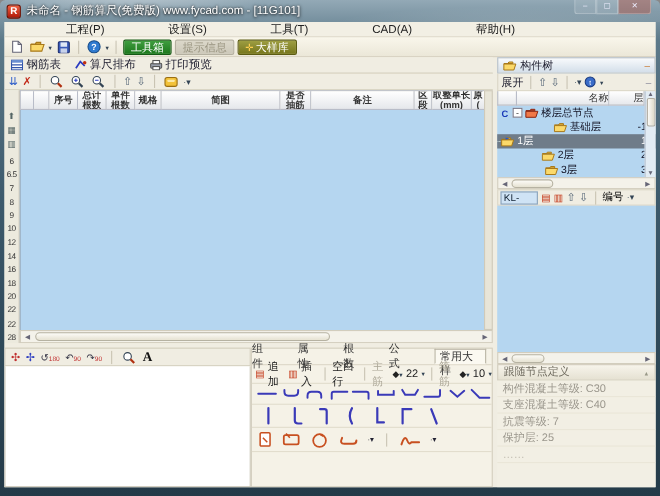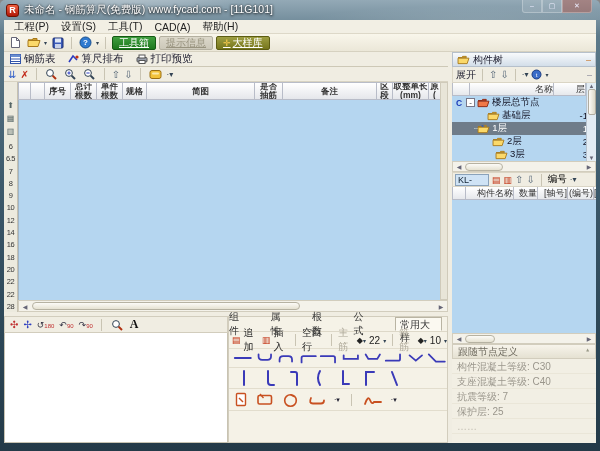--- a/index.html
+++ b/index.html
@@ -21,28 +21,28 @@
   .caps { position:absolute; right:8px; top:0; display:flex; z-index:6; }
   .cap { width:20px; height:13px; background:rgba(255,255,255,.10); border:1px solid rgba(255,255,255,.28); border-top:none;
          color:#eef; font-size:7px; text-align:center; line-height:12px; }
   .cap.min { border-radius:0 0 0 3px; }
   .cap.close { width:30px; background:rgba(190,70,50,.38); border-radius:0 0 3px 0; }
 
   .client { position:absolute; left:4px; top:20px; width:592px; height:423px; background:#f0ede2; overflow:hidden; }
 
   .menubar { position:absolute; left:0; top:0; width:592px; height:14px; background:#f2efe4; border-bottom:1px solid #ddd8c8;
              display:flex; align-items:center; font-size:10.5px; color:#222; padding-left:4px; }
-  .menu-item { padding:0 6px; }
+  .menu-item { padding:0 6px;margin-left:46px; }
 
   .toolbar { position:absolute; left:0; top:14px; width:592px; height:18px; background:linear-gradient(#f9f6eb,#ebe7d8);
              border-bottom:1px solid #d6d1c0; display:flex; align-items:center; gap:3px; padding-left:4px; font-size:10px; }
   .tb-ic { display:inline-flex; align-items:center; justify-content:center; width:15px; height:15px; }
   .tb-sep { width:1px; height:12px; background:#c9c4b3; margin:0 3px; flex:0 0 auto; }
   .dd { font-size:6px; color:#345; }
-  .btn { height:14px; display:inline-flex; align-items:center; gap:2px; padding:0 6px; border-radius:2px; font-size:10px;text-decoration:underline; }
+  .btn { height:14px; display:inline-flex; align-items:center; gap:2px; padding:0 6px; border-radius:2px; font-size:10px; }
   .btn-green { background:linear-gradient(#3f9e3f,#1d781d); border:1px solid #145a14; color:#fff; }
   .btn-gray { background:linear-gradient(#dcd8ca,#ccc8b9); border:1px solid #b4b0a0; color:#98937f; }
   .btn-olive { background:linear-gradient(#9e9e42,#76761c); border:1px solid #5c5c12; color:#fff; }
 
   .view-tabs { position:absolute; left:0; top:32px; width:444px; height:15px; background:#f0ede2; border-bottom:1px solid #cdc8b6;
                display:flex; align-items:center; gap:12px; padding-left:6px; font-size:10.5px; color:#223; }
   .vtab { display:inline-flex; align-items:center; gap:3px; }
 
   .table-tools { position:absolute; left:0; top:47px; width:444px; height:15px; background:#f0ede2; border-bottom:1px solid #d8d3c2;
                  display:flex; align-items:center; gap:4px; padding-left:4px; font-size:11px; }
@@ -95,21 +95,21 @@
   .tree-vscroll { position:absolute; right:0; top:0; width:10px; height:78px; background:#e2ecf4; border-left:1px solid #b8c4d0;
                   display:flex; flex-direction:column; align-items:center; }
   .tvs-thumb { width:8px; height:26px; background:linear-gradient(90deg,#fcfbf7,#dcd8c8); border:1px solid #b0aca0; border-radius:2px; }
   .tree-hscroll { height:11px; background:#f4f2ea; border:1px solid #d2cdbd; display:flex; align-items:center; padding:0 1px; }
 
   .kl-row { height:15px; background:#f0ede2; border:1px solid #dad5c5; display:flex; align-items:center; gap:3px; padding:0 2px; font-size:9.5px; }
   .kl-input { width:34px; height:12px; background:#cfe3f5; border:1px solid #8aa2ba; font-size:9px; color:#123; padding:0 2px; font-family:"Liberation Sans",sans-serif; }
   .list-head { height:13px; display:flex; font-size:9px; color:#333; }
   .list-body { height:133px; background:#b5d6f0; }
 
-  .follow-head { height:15px; background:linear-gradient(#f7f4eb,#e5e1d2); border:1px solid #d2cdbd; display:flex; align-items:flex-start; padding:0 5px; font-size:10px; color:#6e6a5e;font-family:Liberation Mono, monospace; }
+  .follow-head { height:15px; background:linear-gradient(#f7f4eb,#e5e1d2); border:1px solid #d2cdbd; display:flex; align-items:flex-end; padding:0 5px; font-size:10px; color:#6e6a5e;font-family:Liberation Mono, monospace; }
   .follow-sub { height:14px; background:#f2efe4; border-bottom:1px solid #e2ddcd; display:flex; align-items:center; padding:0 5px; font-size:10px; color:#8a8678; }
   .follow-params { flex:1; background:#f2efe4; overflow:hidden; }
   .param-row { height:15px; line-height:15px; padding-left:5px; font-size:10px; color:#9a968c; border-bottom:1px solid #eae6d8; white-space:nowrap; }
   .spacer { flex:1; }
   .arrow-ud { color:#567; font-size:10px; }
   svg { display:block; }
 </style>
 </head>
 <body>
 
@@ -479,29 +479,29 @@
           <div class="tree-row">
             <span class="marker">C</span>
             <span class="exp-box">-</span>
             <svg width="13" height="10" viewBox="0 0 14 11">
                 <path d="M1,3 h4 l1,-1.5 h4 v1.5 h-9 z" fill="#e06038" stroke="#8a2410"></path>
                 <path d="M1,3.5 h12 l-2,6 h-10 z" fill="#f07848" stroke="#8a2410"></path>
               </svg>
             <span style="margin-left:2px">楼层总节点</span>
             <span class="layer"></span>
           </div>
-          <div class="tree-row" style="padding-left:35px">
+          <div class="tree-row" style="padding-left:51px">
             <svg width="13" height="10" viewBox="0 0 14 11">
                 <path d="M1,3 h4 l1,-1.5 h4 v1.5 h-9 z" fill="#f3c64a" stroke="#a8791a"></path>
                 <path d="M1,3.5 h12 l-2,6 h-10 z" fill="#fbd96a" stroke="#a8791a"></path>
               </svg>
             <span style="margin-left:2px">基础层</span>
             <span class="layer">-1</span>
           </div>
-          <div class="tree-row sel" style="padding-left:22px">
+          <div class="tree-row sel" style="">
             <span style="color:#cdd;font-size:7px;letter-spacing:-1px">┄</span>
             <svg width="13" height="10" viewBox="0 0 14 11">
                 <path d="M1,3 h4 l1,-1.5 h4 v1.5 h-9 z" fill="#f3c64a" stroke="#a8791a"></path>
                 <path d="M1,3.5 h12 l-2,6 h-10 z" fill="#fbd96a" stroke="#a8791a"></path>
                 <path d="M5,1 l4,1.2 -4,1.2 z" fill="#2858c8"></path>
               </svg>
             <span style="margin-left:2px">1层</span>
             <span class="layer">1</span>
           </div>
           <div class="tree-row" style="padding-left:40px">
@@ -538,38 +538,20 @@
       <div class="kl-row">
         <input class="kl-input" value="KL-" style="">
         <span class="red-ic">▤</span>
         <span class="red-ic">▥</span>
         <span class="arrow-ud">⇧</span>
         <span class="arrow-ud">⇩</span>
         <span class="tb-sep"></span>
         <span>编号</span>
         <span style="font-size:8px;color:#345">·▾</span>
       </div>
-      <div class="list-head">
-        <div class="th-cell" style="width:14px;border-left:1px solid #b8bcc8"></div>
-        <div class="th-cell" style="width:48px">
-            <span>构件名称</span>
-          </div>
-        <div class="th-cell" style="width:24px">
-            <span>数量</span>
-          </div>
-        <div class="th-cell" style="width:30px">
-            <span>[轴号]</span>
-          </div>
-        <div class="th-cell" style="width:26px">
-            <span>(编号)</span>
-          </div>
-        <div class="th-cell" style="flex:1">
-            <span>[</span>
-          </div>
-      </div>
       <div class="list-body"></div>
       <div class="tree-hscroll">
         <span class="sc-ar">◀</span>
         <span class="sc-thumb" style="width:30px;margin-left:1px"></span>
         <span class="spacer"></span>
         <span class="sc-ar">▶</span>
       </div>
 
       <div class="follow-head">
         <span>跟随节点定义</span>

